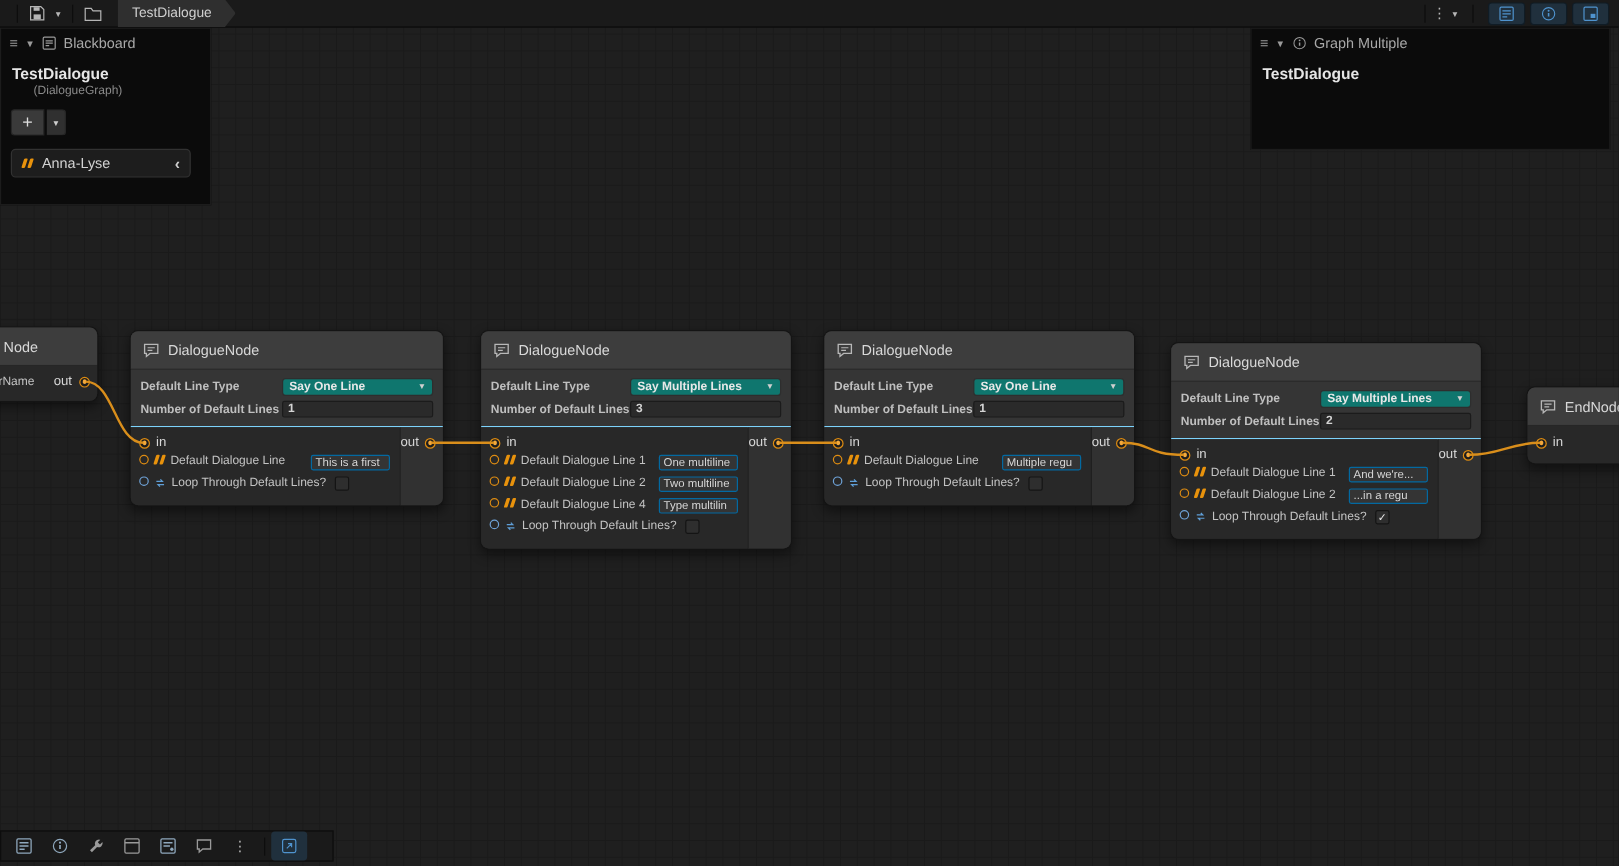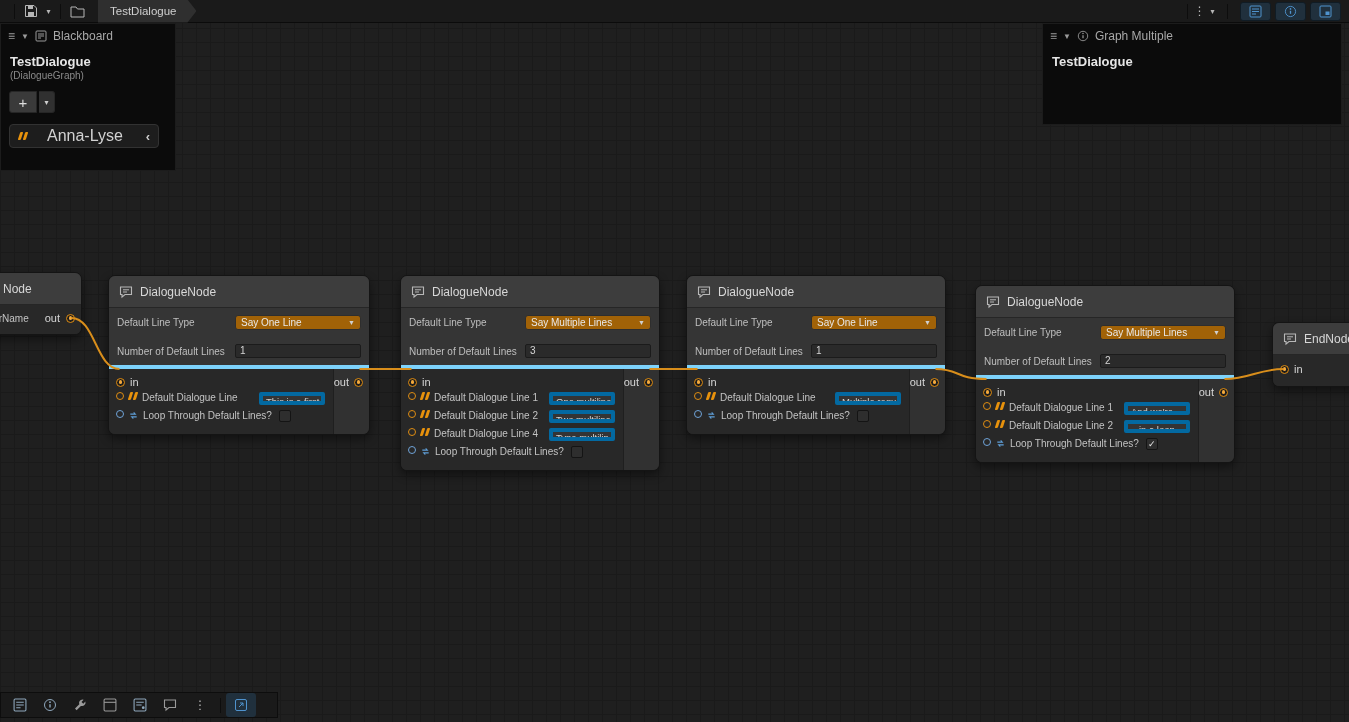--- a/index.html
+++ b/index.html
@@ -17,25 +17,25 @@
     background-size:14px 14px,14px 14px,140px 140px,140px 140px; z-index:0; }
 
   .edges { position:absolute; inset:0; z-index:4; pointer-events:none; }
 
   
   .node { position:absolute; z-index:3; border-radius:7px; border:1px solid #141414;
           background:#282828; box-shadow:0 4px 10px rgba(0,0,0,.45); color:#c6c6c6; }
   .ntitle { height:32px; display:flex; align-items:center; gap:7px; padding:0 10px;
             background:#3d3d3d; border-radius:6px 6px 0 0; border-bottom:1px solid #262626;
             font-size:12px; color:#d8d8d8; white-space:nowrap; overflow:hidden; }
-  .nprops { background:#353535; padding:6px 8px; border-bottom:4px solid #7dd3fc;
-            display:flex; flex-direction:column; gap:13px; }
+  .nprops { background:#353535; padding:6px 8px; border-bottom:1px solid #7dd3fc;
+            display:flex; flex-direction:column; gap:3px;font-weight:bold; }
   .prow { display:flex; align-items:center; height:16px; }
   .plabel { flex:1; font-size:10px; color:#bfbfbf; white-space:nowrap; overflow:hidden; }
-  .dd { width:126px; height:15px; background:#a16207; border:1px solid #2e2e2e; border-radius:3px;
+  .dd { width:126px; height:15px; background:#0f766e; border:1px solid #2e2e2e; border-radius:3px;
         display:flex; align-items:center; font-size:10px; color:#e8e8e8; padding:0 5px; flex:none; }
   .ddcaret { margin-left:auto; font-size:7px; color:#d0d0d0; }
   .tf { width:126px; height:14px; background:#2a2a2a; border:1px solid #1b1b1b; border-radius:2px;
         font-size:10px; color:#d4d4d4; padding:0 4px; line-height:12px; white-space:nowrap;
         overflow:hidden; flex:none; }
   .nbody { display:flex; align-items:stretch; }
   .bleft { flex:1; background:#282828; padding:4px 0 7px; border-radius:0 0 0 6px;
            display:flex; flex-direction:column; gap:1px; min-width:0; }
   .bright { width:36px; background:#313131; border-left:1px solid #1f1f1f;
             border-radius:0 0 6px 0; padding:4px 6px 0 0;
@@ -45,46 +45,46 @@
   .outrow { height:18px; display:flex; align-items:center; gap:5px; font-size:11px; color:#d6d6d6; }
   .port { width:9px; height:9px; border-radius:50%; flex:none; border:1.5px solid #de8c12;
           background:#1d1d1d; display:flex; align-items:center; justify-content:center; }
   .port i { width:3.5px; height:3.5px; border-radius:50%; background:#f3a93c; }
   .lrow { height:17px; display:flex; align-items:flex-start; gap:4px; padding:0 8px 0 7px; }
   .lport { width:8px; height:8px; border-radius:50%; border:1.5px solid #de8c12;
            background:transparent; flex:none; }
   .lport.blue { border-color:#6fa3d8; }
   .llabel { font-size:10px; color:#c3c3c3; white-space:nowrap; overflow:hidden; flex:1; }
   .llabel.fixed { flex:none; }
-  .ltf { width:66px; height:13px; margin-left:auto; background:#343434; border:4px solid #0369a1;
+  .ltf { width:66px; height:13px; margin-left:auto; background:#343434; border:1px solid #0369a1;
          border-radius:2px; font-size:9.5px; color:#d6d6d6; padding:0 3px; line-height:11px;
          white-space:nowrap; overflow:hidden; flex:none; }
   .cb { width:12px; height:12px; flex:none; margin-left:3px; background:#2e2e2e;
         border:1px solid #141414; border-radius:2px; font-size:9px; color:#e8e8e8;
         display:flex; align-items:center; justify-content:center; }
   .qicon { display:inline-block; width:10px; height:8px; position:relative; flex:none; }
   .qicon::before,.qicon::after { content:""; position:absolute; top:0; width:2.6px; height:8px;
         background:#e8920c; transform:skewX(-18deg); border-radius:1px; }
   .qicon::before { left:1px; } .qicon::after { left:6px; }
 
   
   .panel { position:absolute; background:#0b0b0b; border:1px solid #1c1c1c; z-index:10; }
   .phead { display:flex; align-items:center; gap:6px; padding:5px 7px; color:#a8a8a8; font-size:12px; }
   .phead .ham { font-size:12px; color:#9a9a9a; }
   .phead .tri { font-size:8px; color:#9a9a9a; }
   .pname { font-size:13px; font-weight:bold; color:#e6e6e6; padding:6px 9px 0; }
-  .psub  { font-size:10px; color:#8a8a8a; padding:1px 9px 0; }
+  .psub  { font-size:10px; color:#8a8a8a; padding:1px 9px 0;margin-left:18px; }
   .addrow { display:flex; gap:2px; padding:10px 8px 0; }
   .addbtn { width:28px; height:22px; background:#3a3a3a; border:1px solid #262626; border-radius:3px 0 0 3px;
             color:#dedede; font-size:15px; display:flex; align-items:center; justify-content:center; }
   .addcaret { width:16px; height:22px; background:#303030; border:1px solid #262626; border-left:none;
             border-radius:0 3px 3px 0; color:#cfcfcf; font-size:8px; display:flex; align-items:center; justify-content:center; }
   .varpill { margin:11px 8px 0; height:24px; width:150px; background:#1d1d1d; border:1px solid #323232;
              border-radius:4px; display:flex; align-items:center; gap:7px; padding:0 8px; }
-  .varname { font-size:16px; color:#d2d2d2; flex:1;margin-left:12px; }
+  .varname { font-size:12px; color:#d2d2d2; flex:1; }
   .varchev { font-size:13px; font-weight:bold; color:#cfcfcf; }
 
   
   .toolbar-top { position:absolute; left:0; top:0; width:1349px; height:23px; background:#1a1a1a;
                  border-bottom:1px solid #0b0b0b; display:flex; align-items:center; z-index:20; }
   .tsep { width:1px; height:15px; background:#0d0d0d; margin:0 5px; flex:none; }
   .tbtn { height:19px; min-width:22px; display:flex; align-items:center; justify-content:center;
           border-radius:3px; color:#b6b6b6; flex:none; }
   .tbtn.small { min-width:13px; font-size:8px; }
   .crumb { margin-left:10px; height:23px; background:#2f2f2f; color:#cfcfcf; font-size:11.5px;
@@ -340,21 +340,21 @@
       <div class="lrow">
         <span class="lport"></span>
         <span class="qicon"></span>
         <span class="llabel">Default Dialogue Line 1</span>
         <span class="ltf">And we're...</span>
       </div>
       <div class="lrow">
         <span class="lport"></span>
         <span class="qicon"></span>
         <span class="llabel">Default Dialogue Line 2</span>
-        <span class="ltf">...in a loop</span>
+        <span class="ltf">...in a regu</span>
       </div>
       <div class="lrow">
         <span class="lport blue"></span>
         <svg width="11" height="11" viewBox="0 0 12 12">
             <path d="M2.5 4.5h5.5L6.2 2.7M9.5 7.5H4l1.8 1.8" stroke="#5f9fd8" fill="none" stroke-width="1.1"></path>
           </svg>
         <span class="llabel fixed">Loop Through Default Lines?</span>
         <span class="cb">✓</span>
       </div>
     </div>

